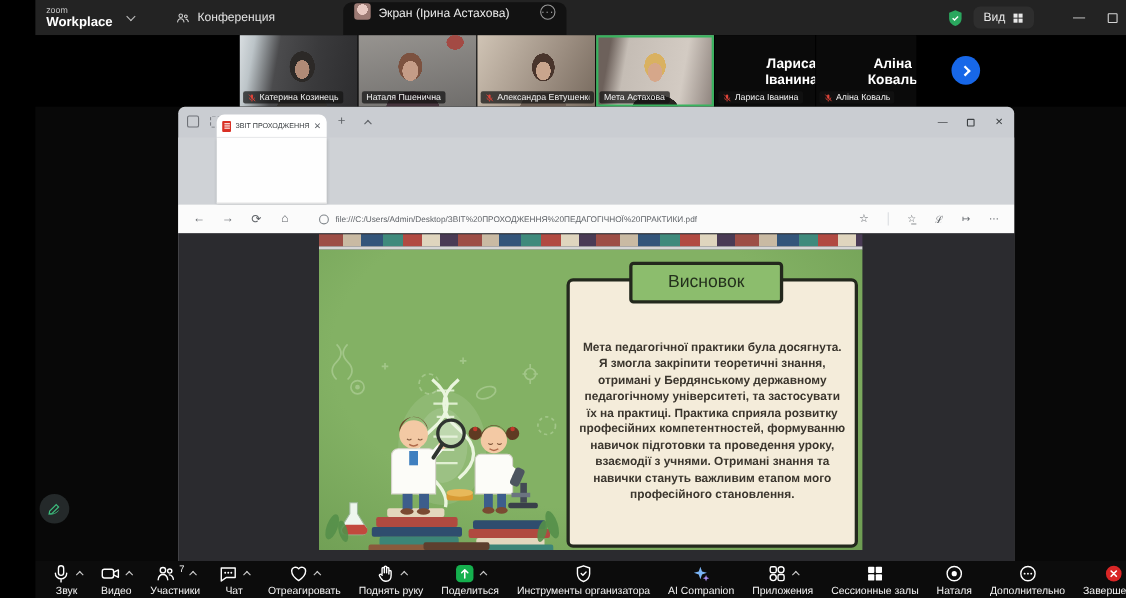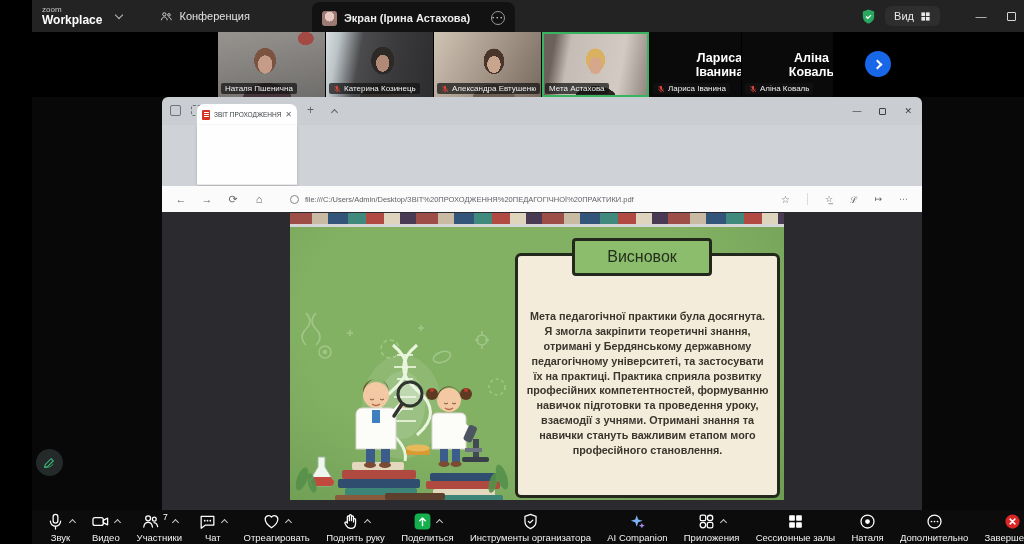--- a/index.html
+++ b/index.html
@@ -10,21 +10,21 @@
   
   .titlebar { position:absolute; left:0; top:0; width:1024px; height:32px; background:#232323;
               display:flex; align-items:center; }
   .logo { display:flex; flex-direction:column; line-height:1; margin-left:10px; }
   .logo .l1 { font-size:8px; color:#c7c7c7; }
   .logo .l2 { font-size:12px; font-weight:bold; color:#fff; }
   .tb-chev { width:6px; height:6px; border-left:1.5px solid #bdbdbd; border-bottom:1.5px solid #bdbdbd;
              transform:rotate(-45deg); margin:0 0 2px 14px; }
   .meeting-tab { display:flex; align-items:center; gap:6px; margin-left:38px; color:#e3e3e3; font-size:11px; }
   .screen-tab { position:absolute; left:280px; top:2px; width:203px; height:30px; background:#121212;
-                border-radius:8px 8px 0 0; display:flex; align-items:center; padding:16px 10px; gap:7px;font-weight:bold; }
+                border-radius:8px 8px 0 0; display:flex; align-items:flex-end; padding:16px 10px; gap:7px; }
   .screen-tab .avatar { width:15px; height:15px; border-radius:3px;
       background:radial-gradient(circle at 50% 38%, #e8c9c2 0 40%, #9c7a74 41% 100%); flex:none; }
   .screen-tab .st-label { color:#ececec; font-size:11px; white-space:nowrap; overflow:hidden; flex:1; }
   .ellipsis-circle { width:14px; height:14px; border:1px solid #9a9a9a; border-radius:50%;
       color:#d8d8d8; font-size:9px; line-height:12px; text-align:center; letter-spacing:1px; flex:none; }
   .tb-right { position:absolute; right:0; top:0; height:32px; display:flex; align-items:center; gap:0; }
   .view-pill { display:flex; align-items:center; gap:6px; background:#2e2e2e; border-radius:6px;
                padding:4px 9px; margin-right:26px; }
   .view-pill .view-label { color:#e8e8e8; font-size:11px; }
   .win-btn { width:30px; height:32px; display:flex; align-items:center; justify-content:center;
@@ -176,35 +176,35 @@
       <div class="win-btn">—</div>
       <div class="win-btn">
           <div class="win-max"></div>
         </div>
       <div class="win-btn">✕</div>
     </div>
   </div>
 
   <div class="video-strip">
     <div class="tiles" id="video-tiles">
-        <div class="tile v-natalia">
-          <div class="tile-label">
-            <span class="nm">Наталя Пшенична</span>
-          </div>
-        </div>
         <div class="tile v-kateryna">
           <div class="tile-label">
             <span style="display: flex;">
               <svg width="8" height="8" viewBox="0 0 24 24" fill="none">
                 <rect x="9" y="2.5" width="6" height="12" rx="3" fill="#e0443a"></rect>
                 <path d="M5 11a7 7 0 0 0 14 0M12 18v4" stroke="#e0443a" stroke-width="2"></path>
                 <path d="M4 3l17 18" stroke="#e0443a" stroke-width="2.4"></path>
               </svg>
             </span>
             <span class="nm">Катерина Козинець</span>
+          </div>
+        </div>
+        <div class="tile v-natalia">
+          <div class="tile-label">
+            <span class="nm">Наталя Пшенична</span>
           </div>
         </div>
         <div class="tile v-oleksandra">
           <div class="tile-label">
             <span style="display: flex;">
               <svg width="8" height="8" viewBox="0 0 24 24" fill="none">
                 <rect x="9" y="2.5" width="6" height="12" rx="3" fill="#e0443a"></rect>
                 <path d="M5 11a7 7 0 0 0 14 0M12 18v4" stroke="#e0443a" stroke-width="2"></path>
                 <path d="M4 3l17 18" stroke="#e0443a" stroke-width="2.4"></path>
               </svg>

